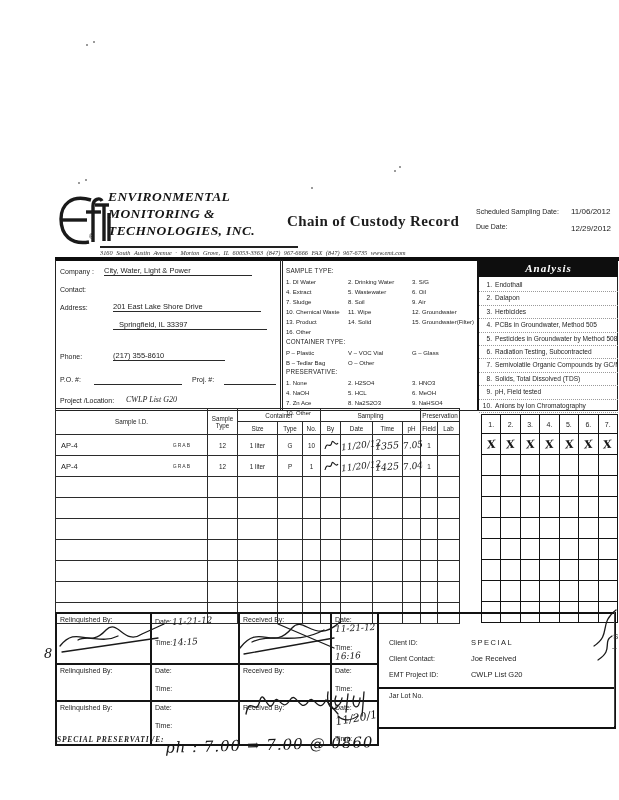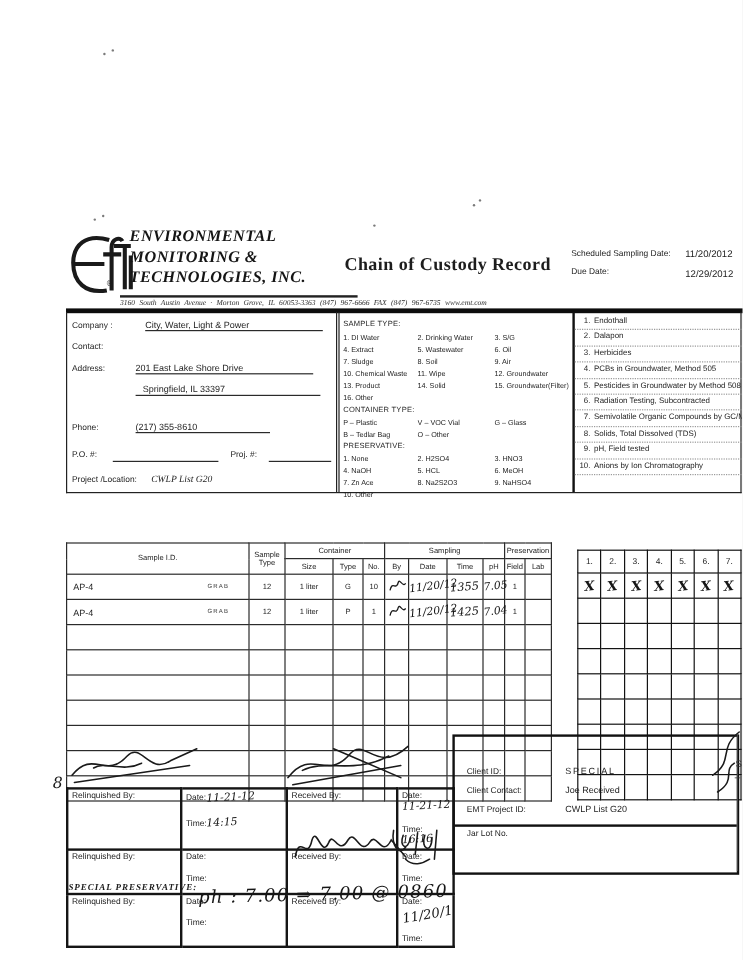--- a/index.html
+++ b/index.html
@@ -28,21 +28,21 @@
   .key-row{display:grid;grid-template-columns:62px 64px auto;white-space:nowrap;}
   .key-cell{overflow:hidden;}
   
   .an-panel{border-left:2px solid #111;}
   .an-head{background:#0e0e0e;color:#fff;font-family:"Liberation Serif",serif;font-style:italic;
            font-weight:bold;font-size:11px;text-align:center;letter-spacing:1px;height:17px;line-height:17px;}
   .an-item{display:flex;height:12.4px;line-height:12.4px;font-size:6.6px;white-space:nowrap;
            border-bottom:1px dotted #9a9a9a;overflow:hidden;}
   .an-num{width:13px;text-align:right;margin-right:3px;flex:none;}
   
-  table{border-collapse:collapse;table-layout:fixed;margin-top:44px;}
+  table{border-collapse:collapse;table-layout:fixed;}
   .main-table th,.main-table td{border:1px solid #2b2b2b;font-size:6.3px;font-weight:normal;
        padding:0;overflow:visible;text-align:center;vertical-align:middle;}
   .main-table th{height:12px;overflow:hidden;}
   .main-table td{height:20px;}
   .cell-id{text-align:left;}
   .cell-id .inner{display:flex;justify-content:space-between;align-items:center;padding:0 16px 0 5px;}
   .id-text{font-size:7.5px;}
   .grab-text{font-size:5px;letter-spacing:1px;color:#333;}
   .agrid th,.agrid td{border:1.6px solid #131313;font-size:7px;font-weight:normal;text-align:center;padding:0;}
   .agrid th{height:18px;}
@@ -95,32 +95,32 @@
     </g>
   </svg>
   <span class="abs regmark" style="left:89px;top:233px">®</span>
   <div class="abs coc-title" style="left:287px;top:213px">Chain of Custody Record</div>
   <div class="abs brand" style="left:108px;top:188px">
     <div>ENVIRONMENTAL</div>
     <div>MONITORING &amp;</div>
     <div>TECHNOLOGIES, INC.</div>
   </div>
   <span class="abs sched-lbl" style="left:476px;top:208px">Scheduled Sampling Date:</span>
-  <span class="abs sched-val" style="left:571px;top:207px">11/20/2012</span>
+  <span class="abs sched-val" style="left:571px;top:207px">11/06/2012</span>
   <span class="abs sched-lbl" style="left:476px;top:223px">Due Date:</span>
   <span class="abs sched-val" style="left:571px;top:224px">12/29/2012</span>
   <div class="abs rule-thin" style="left:100px;top:246px;width:198px;height:1.5px"></div>
   <div class="abs addr" style="left:100px;top:249px;white-space:nowrap">3160 South Austin Avenue · Morton Grove, IL 60053-3363   (847) 967-6666   FAX (847) 967-6735   www.emt.com</div>
   <div class="abs rule-thick" style="left:55px;top:257px;width:564px;height:3.5px"></div>
 
   <div class="abs" style="left:55px;top:260px;width:561px;height:150px;border:1.2px solid #222;border-top:none"></div>
   <div class="abs" style="left:280px;top:260px;height:150px;border-left:3px double #222"></div>
 
   <span class="abs lbl" style="left:60px;top:268px">Company :</span>
-  <span class="abs val" style="left:121px;top:266px;width:148px">City, Water, Light &amp; Power</span>
+  <span class="abs val" style="left:104px;top:266px;width:148px">City, Water, Light &amp; Power</span>
   <span class="abs lbl" style="left:60px;top:286px">Contact:</span>
   <span class="abs lbl" style="left:60px;top:304px">Address:</span>
   <span class="abs val" style="left:113px;top:302px;width:148px">201 East Lake Shore Drive</span>
   <span class="abs val" style="left:113px;top:320px;width:148px;padding-left:6px">Springfield, IL 33397</span>
   <span class="abs lbl" style="left:60px;top:353px">Phone:</span>
   <span class="abs val" style="left:113px;top:351px;width:112px">(217) 355-8610</span>
   <span class="abs lbl" style="left:60px;top:376px">P.O. #:</span>
   <span class="abs blank-line" style="left:94px;top:376px;width:88px"></span>
   <span class="abs lbl" style="left:192px;top:376px">Proj. #:</span>
   <span class="abs blank-line" style="left:224px;top:376px;width:52px"></span>
@@ -191,20 +191,21 @@
         <span class="key-cell">9. NaHSO4</span>
       </div>
       <div class="key-row">
         <span class="key-cell">10. Other</span>
         <span class="key-cell"></span>
         <span class="key-cell"></span>
       </div>
     </div>
 
   <div class="abs an-panel" style="left:477px;top:260px;width:139px;height:150px">
+    <div class="an-head">Analysis</div>
     <div id="analysis-items" style="padding-top:2px">
         <div class="an-item">
           <span class="an-num">1.</span>
           <span class="an-text">Endothall</span>
         </div>
         <div class="an-item">
           <span class="an-num">2.</span>
           <span class="an-text">Dalapon</span>
         </div>
         <div class="an-item">

